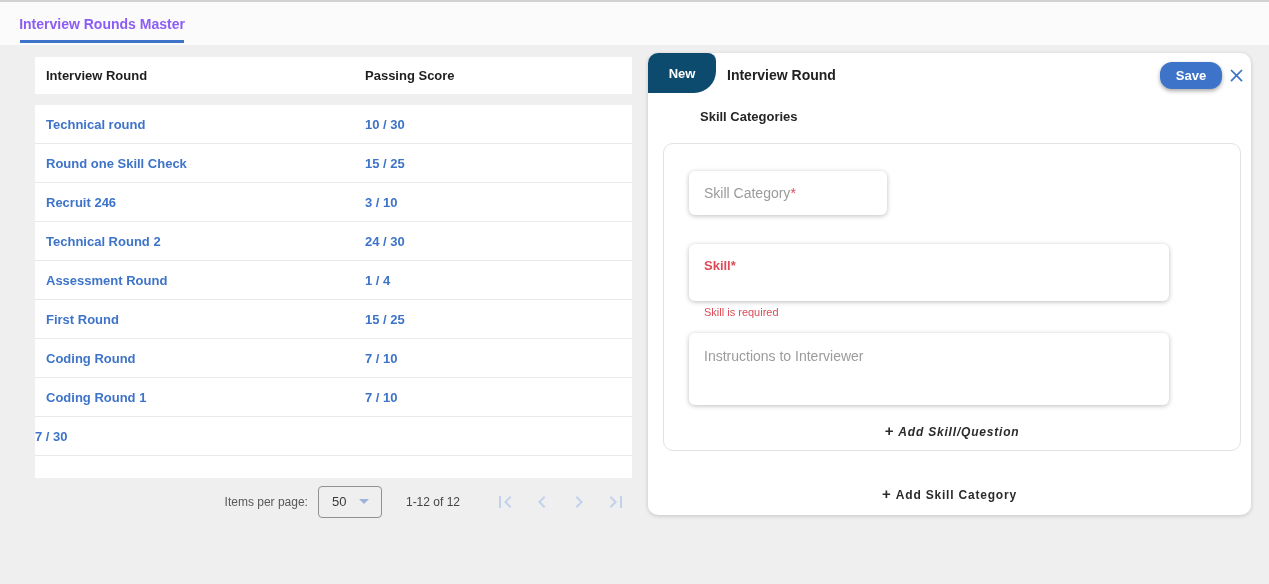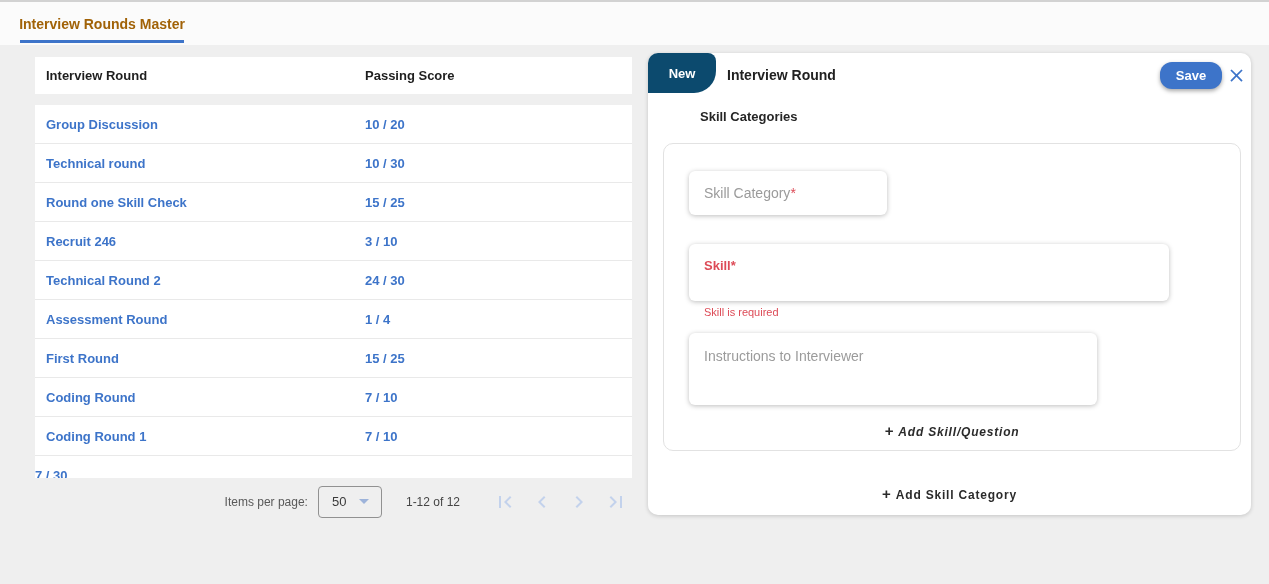--- a/index.html
+++ b/index.html
@@ -13,21 +13,21 @@
   
   .topbar {
     position:absolute; left:0; top:0; width:100%; height:45px;
     background:#fbfbfb; border-top:2px solid #d2d2d2;
   }
   .tab {
     position:absolute; left:20px; top:0; width:164px; height:43px;
     display:flex; align-items:center; justify-content:center;
     cursor:pointer;
   }
-  .tab-label { color:#a16207; font-size:14px; font-weight:bold; white-space:nowrap; }
+  .tab-label { color:#8b5cf6; font-size:14px; font-weight:bold; white-space:nowrap; }
   .tab-underline { position:absolute; left:0; bottom:2px; width:100%; height:3px; background:#3d74c9; }
 
   
   .thead-band {
     position:absolute; left:35px; top:57px; width:597px; height:37px;
     background:#ffffff; display:flex; align-items:center;
   }
   .th { font-size:13px; font-weight:bold; color:#1e1e1e; }
   .th-round { padding-left:11px; width:330px; }
   .tbody {
@@ -89,21 +89,21 @@
   .inner-card {
     position:absolute; left:15px; top:90px; width:578px; height:308px;
     border:1px solid #e2e2e2; border-radius:10px; background:#fff;
   }
   .field {
     position:absolute; background:#ffffff; border-radius:6px;
     box-shadow:0 1px 5px rgba(0,0,0,0.26); cursor:text;
   }
   .field-skill-category { left:25px; top:27px; width:198px; height:44px; display:flex; align-items:center; padding-left:15px; }
   .field-skill { left:25px; top:100px; width:480px; height:57px; padding:12px 0 0 15px; }
-  .field-instructions { left:25px; top:189px; width:408px; height:72px; padding:14px 0 0 15px; }
+  .field-instructions { left:25px; top:189px; width:480px; height:72px; padding:14px 0 0 15px; }
   .placeholder { color:#9b9b9b; font-size:14px; }
   .req-mark { color:#dd4b57; font-size:14px; }
   .skill-label { color:#dd4b57; font-size:13px; font-weight:bold; }
   .error-text { position:absolute; left:40px; top:162px; color:#dd4b57; font-size:11px; }
 
   .add-btn {
     position:absolute; left:0; width:100%; text-align:center;
     font-size:12px; font-weight:bold; color:#2b2b2b; letter-spacing:0.8px;
     cursor:pointer; background:none; border:none;
     font-family:"Liberation Sans", sans-serif;
@@ -124,24 +124,20 @@
     </div>
   </div>
 
   <div class="thead-band">
     <span class="th th-round">Interview Round</span>
     <span class="th">Passing Score</span>
   </div>
 
   <div class="tbody">
     <div class="trow">
-      <span class="cell-link td-round">Group Discussion</span>
-      <span class="cell-link">10 / 20</span>
-    </div>
-    <div class="trow">
       <span class="cell-link td-round">Technical round</span>
       <span class="cell-link">10 / 30</span>
     </div>
     <div class="trow">
       <span class="cell-link td-round">Round one Skill Check</span>
       <span class="cell-link">15 / 25</span>
     </div>
     <div class="trow">
       <span class="cell-link td-round">Recruit 246</span>
       <span class="cell-link">3 / 10</span>

